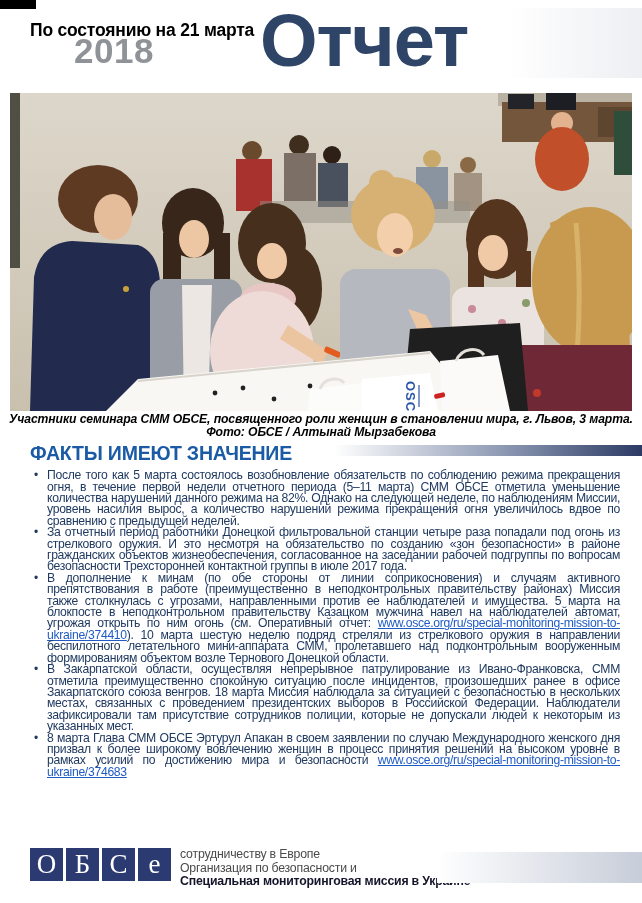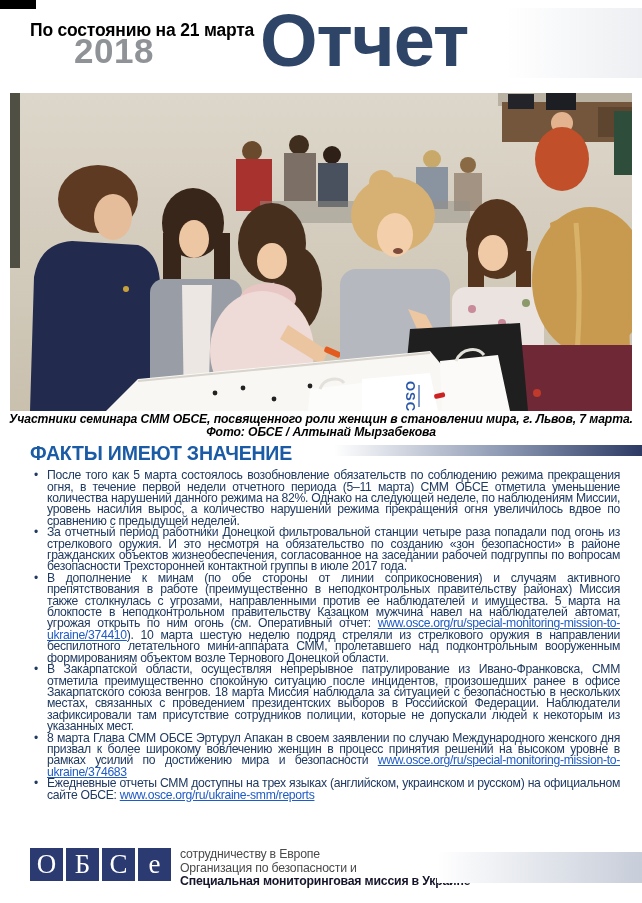--- a/index.html
+++ b/index.html
@@ -167,36 +167,35 @@
         <text transform="translate(396,288) rotate(90)" font-size="13" font-weight="bold" fill="#2b57a8" letter-spacing="1" font-family="Liberation Sans, sans-serif">OSCE</text>
         <rect x="408" y="292" width="2" height="22" fill="#2b57a8" opacity="0.6"></rect>
         <polygon points="430,268 488,262 500,318 432,318" fill="#fbfaf8"></polygon>
         <path d="M446,268 C452,254 468,254 474,262" stroke="#e4e1db" stroke-width="3" fill="none"></path>
         <rect x="424" y="300" width="11" height="5" rx="2" fill="#cc2222" transform="rotate(-12 430 302)"></rect>
       </g>
     </svg>
   </figure>
 
   <div class="caption">
-    <div>Участники семинара СММ ОБСЕ, посвященного роли женщин в становлении мира, г. Львов, 7 марта.</div>
+    <div>Участники семинара СММ ОБСЕ, посвященного роли женщин в становлении мира, г. Львов, 3 марта.</div>
     <div>Фото: ОБСЕ / Алтынай Мырзабекова</div>
   </div>
 
   <div class="facts-heading-row">
     <h2>ФАКТЫ ИМЕЮТ ЗНАЧЕНИЕ</h2>
     <div class="heading-gradient"></div>
   </div>
 
   <ul class="facts" id="facts-list">
       <li><span>После того как 5 марта состоялось возобновление обязательств по соблюдению режима прекращения огня, в течение первой недели отчетного периода (5–11 марта) СММ ОБСЕ отметила уменьшение количества нарушений данного режима на 82%. Однако на следующей неделе, по наблюдениям Миссии, уровень насилия вырос, а количество нарушений режима прекращения огня увеличилось вдвое по сравнению с предыдущей неделей.</span></li>
       <li><span>За отчетный период работники Донецкой фильтровальной станции четыре раза попадали под огонь из стрелкового оружия. И это несмотря на обязательство по созданию «зон безопасности» в районе гражданских объектов жизнеобеспечения, согласованное на заседании рабочей подгруппы по вопросам безопасности Трехсторонней контактной группы в июле 2017 года.</span></li>
       <li><span>В дополнение к минам (по обе стороны от линии соприкосновения) и случаям активного препятствования в работе (преимущественно в неподконтрольных правительству районах) Миссия также столкнулась с угрозами, направленными против ее наблюдателей и имущества. 5 марта на блокпосте в неподконтрольном правительству Казацком мужчина навел на наблюдателей автомат, угрожая открыть по ним огонь (см. Оперативный отчет: </span><a class="link" href="#">www.osce.org/ru/special-monitoring-mission-to-ukraine/374410</a><span>). 10 марта шестую неделю подряд стреляли из стрелкового оружия в направлении беспилотного летательного мини-аппарата СММ, пролетавшего над подконтрольным вооруженным формированиям объектом возле Тернового Донецкой области.</span></li>
       <li><span>В Закарпатской области, осуществляя непрерывное патрулирование из Ивано-Франковска, СММ отметила преимущественно спокойную ситуацию после инцидентов, произошедших ранее в офисе Закарпатского союза венгров. 18 марта Миссия наблюдала за ситуацией с безопасностью в нескольких местах, связанных с проведением президентских выборов в Российской Федерации. Наблюдатели зафиксировали там присутствие сотрудников полиции, которые не допускали людей к некоторым из указанных мест.</span></li>
       <li><span>8 марта Глава СММ ОБСЕ Эртурул Апакан в своем заявлении по случаю Международного женского дня призвал к более широкому вовлечению женщин в процесс принятия решений на высоком уровне в рамках усилий по достижению мира и безопасности </span><a class="link" href="#">www.osce.org/ru/special-monitoring-mission-to-ukraine/374683</a></li>
-      <li><span>Ежедневные отчеты СММ доступны на трех языках (английском, украинском и русском) на официальном сайте ОБСЕ: </span><a class="link" href="#">www.osce.org/ru/ukraine-smm/reports</a></li>
     </ul>
 
   <footer>
     <div class="logo">
         <div class="logo-sq">О</div>
         <div class="logo-sq">Б</div>
         <div class="logo-sq">С</div>
         <div class="logo-sq">е</div>
       </div>
     <div class="org">

